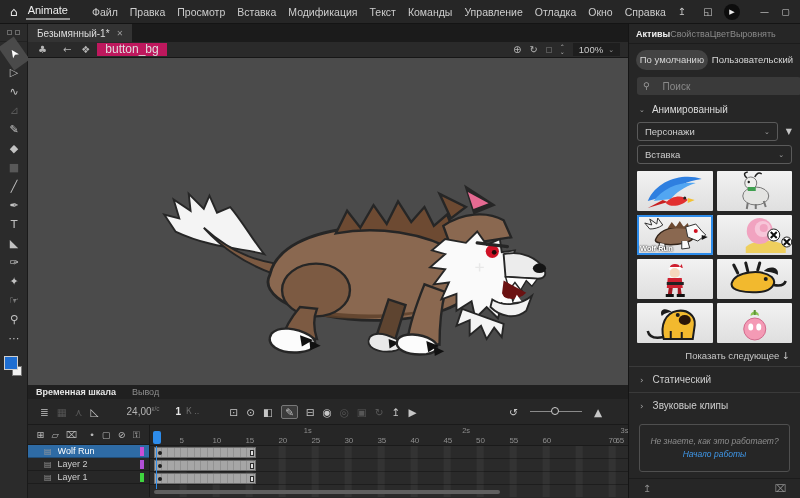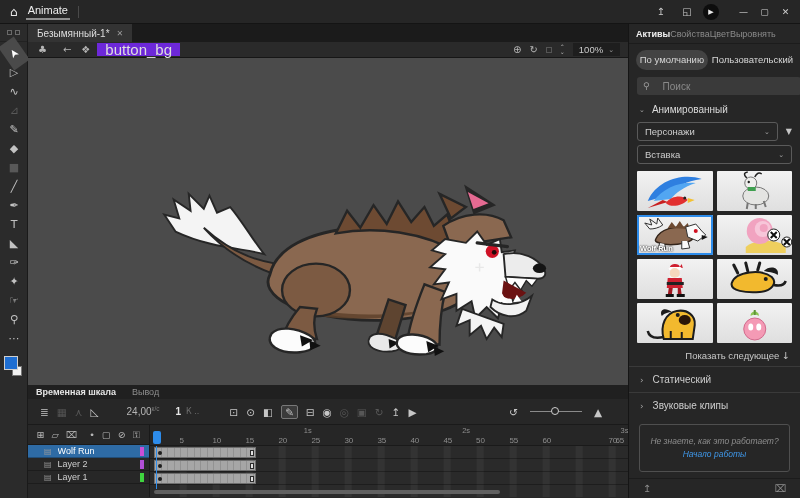--- a/index.html
+++ b/index.html
@@ -32,21 +32,21 @@
   .colorchip{position:relative;width:28px;height:26px;margin-top:6px;}
   .chip-back{position:absolute;left:12px;top:12px;width:10px;height:10px;background:#f2f2f2;border:1px solid #777;}
   .chip-front{position:absolute;left:4px;top:2px;width:14px;height:14px;border:1px solid #cfcfcf;}
 
   
   .doctabs{position:absolute;left:28px;top:24px;width:600px;height:18px;background:#1b1b1b;display:flex;}
   .doctab{display:inline-flex;align-items:center;gap:7px;background:#333333;color:#dcdcdc;font-size:10px;padding:0 9px;height:18px;}
   .tabx{color:#9a9a9a;font-size:8px;}
   .editbar{position:absolute;left:28px;top:42px;width:600px;height:16px;background:#2a2a2a;border-bottom:1px solid #161616;display:flex;align-items:center;font-size:10px;}
   .eb-ico{color:#b5b5b5;font-size:10px;margin-left:10px;}
-  .crumbchip{background:#6d28d9;color:#dedede;height:13px;line-height:13px;padding:0 8px;margin-left:7px;font-size:15px;}
+  .crumbchip{background:#be185d;color:#dedede;height:13px;line-height:13px;padding:0 8px;margin-left:7px;font-size:12px;}
   .eb-right{margin-left:auto;display:flex;align-items:center;gap:8px;margin-right:8px;}
   .eb-right .eb-ico{margin-left:0;}
   .minisq{width:6px;height:6px;border:1px solid #555;}
   .spinner{display:flex;flex-direction:column;line-height:5px;font-size:6px;color:#b5b5b5;}
   .zoombox{background:#1e1e1e;height:13px;display:flex;align-items:center;gap:5px;padding:0 6px;color:#cccccc;font-size:9.5px;}
 
   
   .canvas{position:absolute;left:28px;top:58px;width:600px;height:327px;background:#4b4b4b;overflow:hidden;}
   #wolf{position:absolute;left:120px;top:100px;width:402px;height:198px;}
 
@@ -128,20 +128,33 @@
   .hscroll{position:absolute;left:4px;bottom:3px;width:346px;height:4px;background:#606060;border-radius:2px;}
 </style>
 </head>
 <body>
 <div id="stagewrap">
 
 <div class="topbar">
   <span class="home g">⌂</span>
   <span class="appname">Animate</span>
   <span class="vsep"></span>
+  <nav id="menu">
+        <span class="menu-item">Файл</span>
+        <span class="menu-item">Правка</span>
+        <span class="menu-item">Просмотр</span>
+        <span class="menu-item">Вставка</span>
+        <span class="menu-item">Модификация</span>
+        <span class="menu-item">Текст</span>
+        <span class="menu-item">Команды</span>
+        <span class="menu-item">Управление</span>
+        <span class="menu-item">Отладка</span>
+        <span class="menu-item">Окно</span>
+        <span class="menu-item">Справка</span>
+      </nav>
   <div class="tb-right">
     <span id="topbar-icons" style="display:flex;align-items:center;gap:6px;">
           <span class="tbicon g">↥</span>
           <span class="tbicon g">◱</span>
           <span class="tbicon g circle">▶</span>
         </span>
     <span id="win-controls">
           <span class="wbtn g">—</span>
           <span class="wbtn g">▢</span>
           <span class="wbtn g">✕</span>

